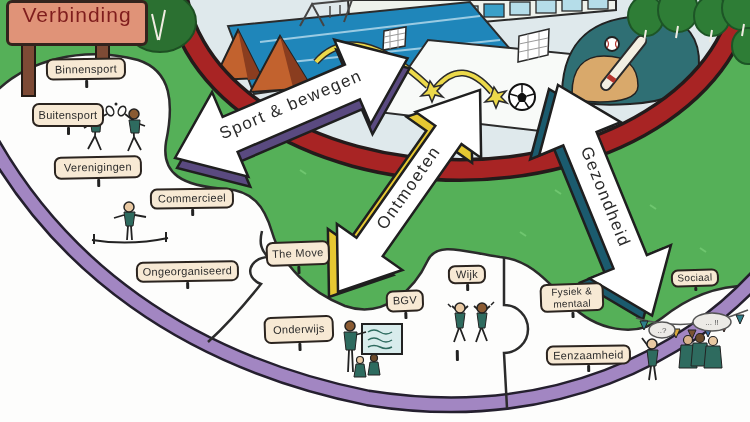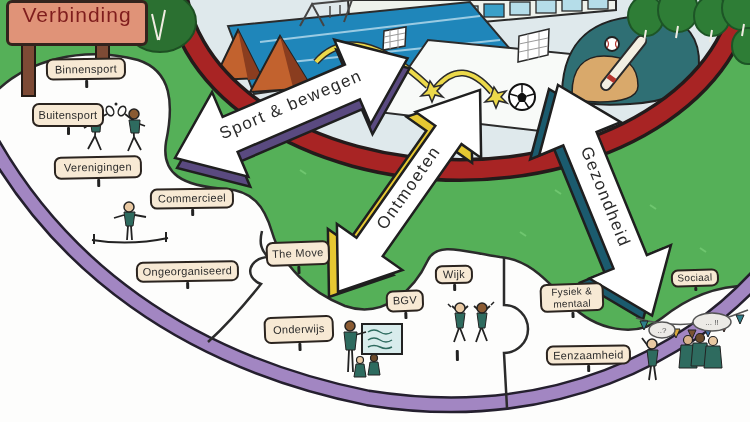--- a/index.html
+++ b/index.html
@@ -306,21 +306,21 @@
   <div class="tag" style="left:264px;top:316px;width:70px;height:35px;transform:rotate(-2deg);">
     <div class="tag-box">Onderwijs</div>
         <div class="tag-leg"></div>
       </div>
 
   <div class="tag" style="left:386px;top:290px;width:38px;height:29px;transform:rotate(-2deg);">
     <div class="tag-box">BGV</div>
         <div class="tag-leg"></div>
       </div>
 
-  <div class="tag" style="left:435px;top:265px;width:38px;height:26px;transform:rotate(-1deg);align-items:center;">
+  <div class="tag" style="left:448px;top:265px;width:38px;height:26px;transform:rotate(-1deg);align-items:center;">
     <div class="tag-box">Wijk</div>
         <div class="tag-leg"></div>
       </div>
 
   <div class="tag" style="left:426px;top:350px;width:62px;height:29px;transform:rotate(-1deg);">
         <div class="tag-leg"></div>
       </div>
 
   <div class="tag" style="left:540px;top:283px;width:64px;height:35px;transform:rotate(-2deg);font-size:10px;">
     <div class="tag-box" style="font-size:10px;">Fysiek &amp;

